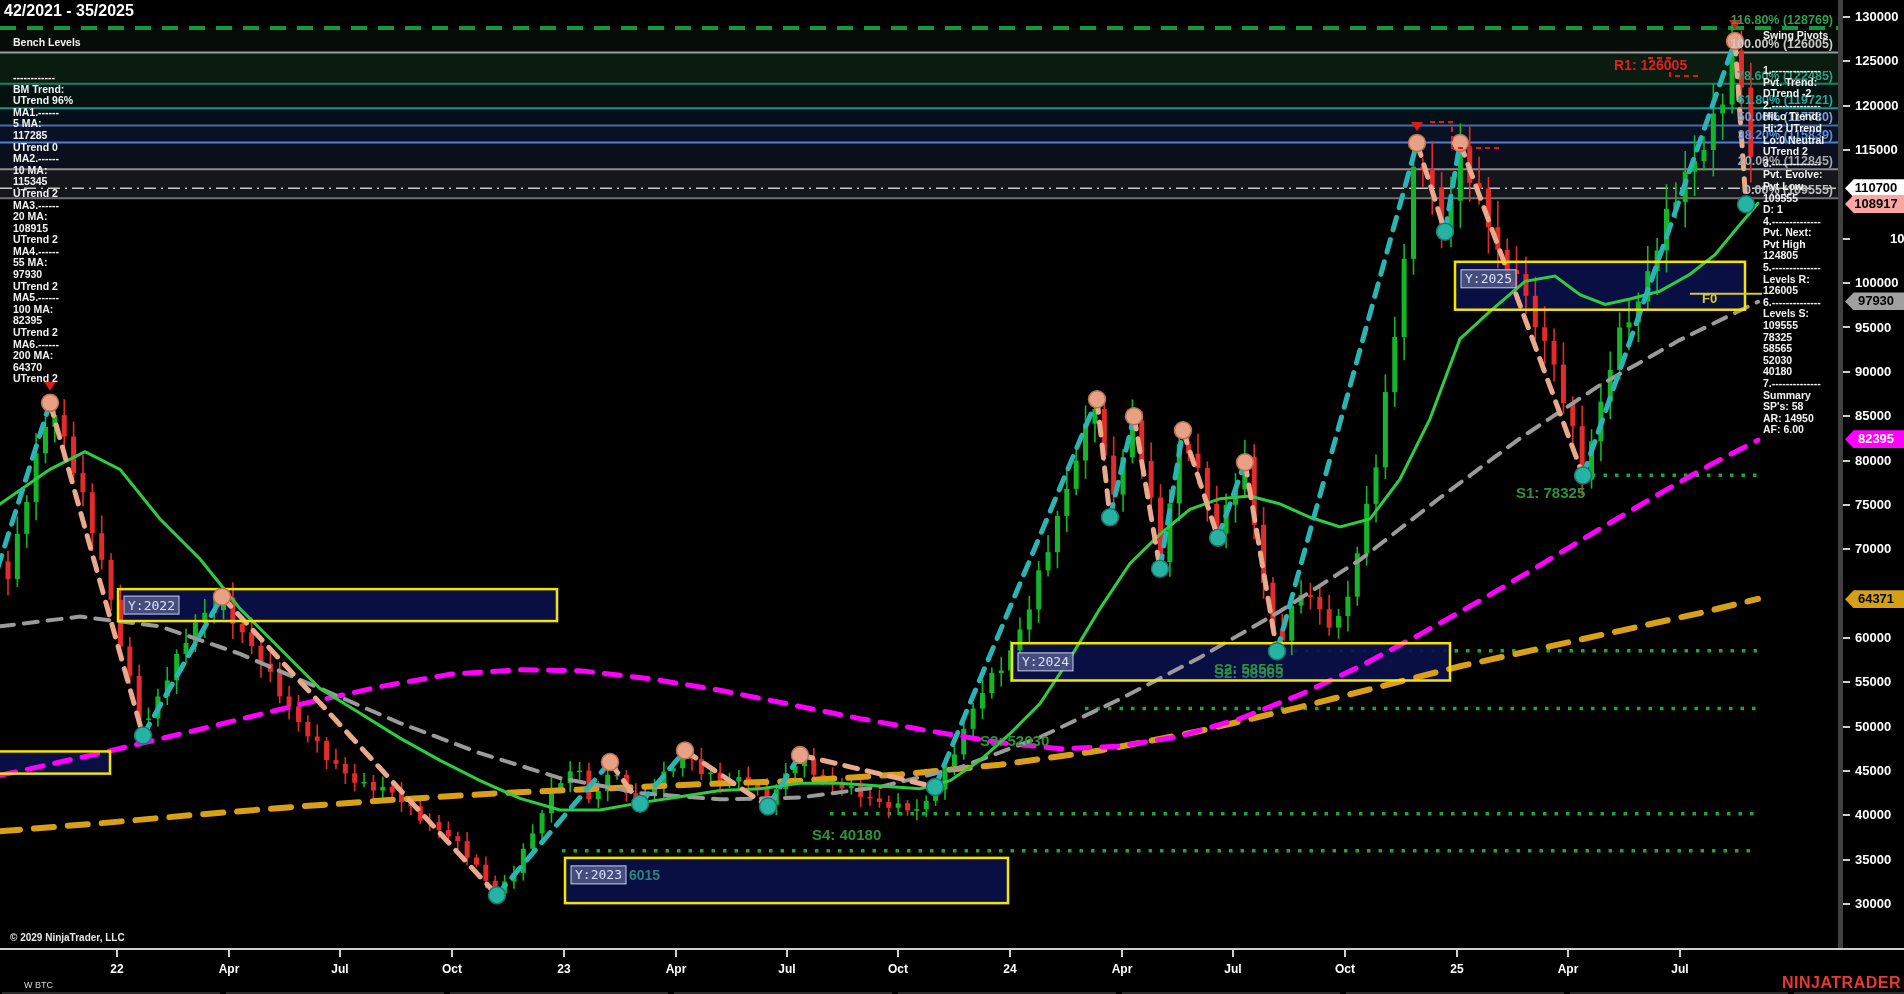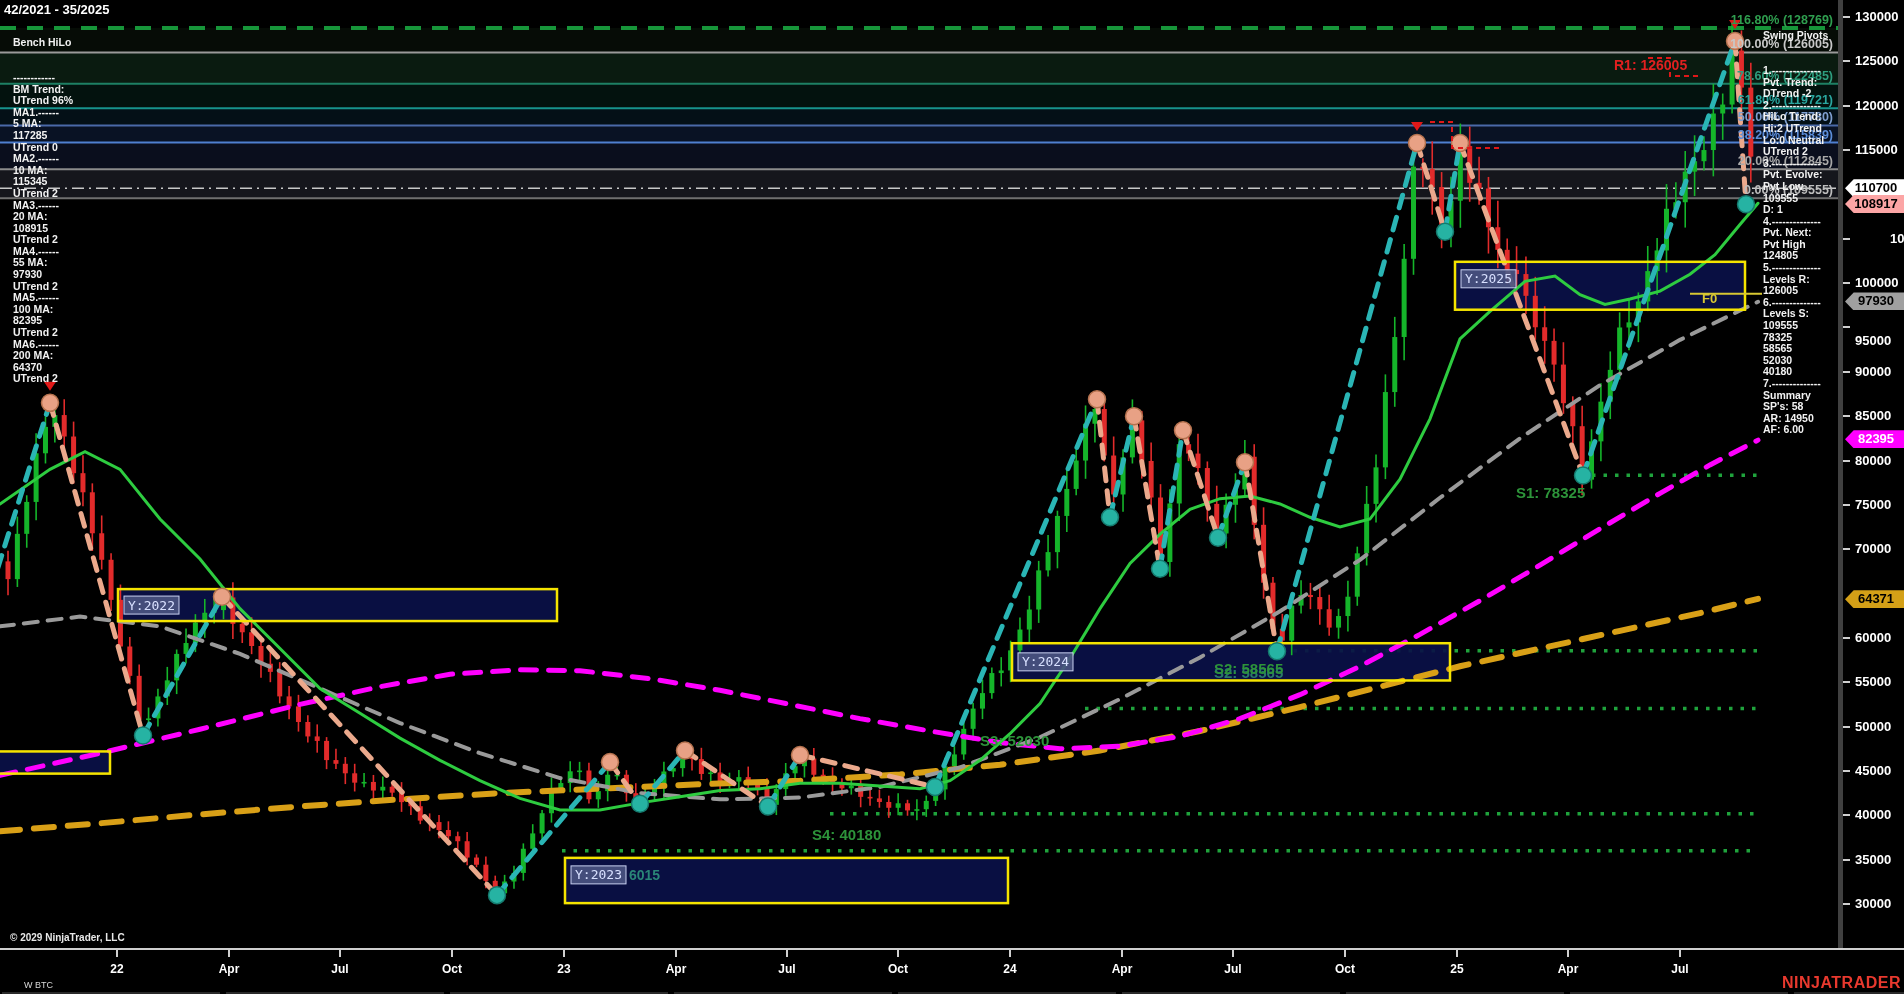--- a/index.html
+++ b/index.html
@@ -6,21 +6,21 @@
   #stage{position:relative;width:1904px;height:994px;background:#000;overflow:hidden;
          font-family:"Liberation Sans",sans-serif;}
   #plot{position:absolute;left:0;top:0;}
   
   .ind-panel{position:absolute;color:#f2f2f2;font-size:10.5px;font-weight:700;line-height:11.6px;
              white-space:pre;z-index:30;}
   #bench-panel{left:13px;top:14px;}
   #swing-panel{left:1763px;top:7px;}
   .p-title{font-weight:700;}
   
-  #range-label{position:absolute;left:4px;top:2px;color:#fff;font-size:13px;font-weight:700;z-index:31;}
+  #range-label{position:absolute;left:4px;top:2px;color:#fff;font-size:16px;font-weight:700;z-index:31;}
   
   #price-axis{position:absolute;left:1838px;top:0;width:66px;height:968px;background:#000;
               border-left:5px solid #404040;z-index:20;}
   .pa-tick{position:absolute;left:0;width:7px;height:2px;background:#cfcfcf;}
   .pa-label{position:absolute;left:12px;color:#fff;font-size:13px;font-weight:700;}
   .price-tag{position:absolute;left:2px;width:62px;height:18px;font-size:13px;font-weight:700;
              text-align:center;line-height:18px;z-index:22;
              clip-path:polygon(0 50%,14% 0,100% 0,100% 100%,14% 100%);}
   
   #time-axis{position:absolute;left:0;top:948px;width:1904px;height:46px;background:#000;
@@ -566,21 +566,21 @@
       <div class="pa-label" style="top: 53.35px;">125000</div>
       <div class="pa-tick" style="top: 104.7px;"></div>
       <div class="pa-label" style="top: 97.7px;">120000</div>
       <div class="pa-tick" style="top: 149.05px;"></div>
       <div class="pa-label" style="top: 142.05px;">115000</div>
       <div class="pa-tick" style="top: 237.75px;"></div>
       <div class="pa-label" style="top: 230.75px; margin-left: 35px;">105000</div>
       <div class="pa-tick" style="top: 282.1px;"></div>
       <div class="pa-label" style="top: 275.1px;">100000</div>
       <div class="pa-tick" style="top: 326.45px;"></div>
-      <div class="pa-label" style="top: 333px; text-align: right;">95000</div>
+      <div class="pa-label" style="top: 320px; text-align: right;">95000</div>
       <div class="pa-tick" style="top: 370.8px;"></div>
       <div class="pa-label" style="top: 363.8px;">90000</div>
       <div class="pa-tick" style="top: 415.15px;"></div>
       <div class="pa-label" style="top: 408.15px;">85000</div>
       <div class="pa-tick" style="top: 459.5px;"></div>
       <div class="pa-label" style="top: 452.5px;">80000</div>
       <div class="pa-tick" style="top: 503.85px;"></div>
       <div class="pa-label" style="top: 496.85px;">75000</div>
       <div class="pa-tick" style="top: 548.2px;"></div>
       <div class="pa-label" style="top: 541.2px;">70000</div>
@@ -643,21 +643,21 @@
       <div class="tab-seg" style="left: 898px; width: 218px;"></div>
       <div class="tab-seg" style="left: 1122px; width: 218px;"></div>
       <div class="tab-seg" style="left: 1346px; width: 218px;"></div>
       <div class="tab-seg" style="left: 1570px; width: 218px;"></div>
       <div class="tab-seg" style="left: 1794px; width: 218px;"></div>
     </div>
 
   <div id="range-label">42/2021 - 35/2025</div>
 
   <div id="bench-panel" class="ind-panel">
-    <div class="p-title">Bench HiLo</div>
+    <div class="p-title">Bench Levels</div>
     <div id="bench-lines"><div class="pl">------------</div><div class="pl">BM Trend:</div><div class="pl">UTrend 96%</div><div class="pl">MA1.------</div><div class="pl">5 MA:</div><div class="pl">117285</div><div class="pl">UTrend 0</div><div class="pl">MA2.------</div><div class="pl">10 MA:</div><div class="pl">115345</div><div class="pl">UTrend 2</div><div class="pl">MA3.------</div><div class="pl">20 MA:</div><div class="pl">108915</div><div class="pl">UTrend 2</div><div class="pl">MA4.------</div><div class="pl">55 MA:</div><div class="pl">97930</div><div class="pl">UTrend 2</div><div class="pl">MA5.------</div><div class="pl">100 MA:</div><div class="pl">82395</div><div class="pl">UTrend 2</div><div class="pl">MA6.------</div><div class="pl">200 MA:</div><div class="pl">64370</div><div class="pl">UTrend 2</div></div>
   </div>
 
   <div id="swing-panel" class="ind-panel">
     <div class="p-title">Swing Pivots</div>
     <div id="swing-lines"><div class="pl">1.--------------</div><div class="pl">Pvt. Trend:</div><div class="pl">DTrend -2</div><div class="pl">2.--------------</div><div class="pl">HiLo Trend:</div><div class="pl">Hi:2 UTrend</div><div class="pl">Lo:0 Neutral</div><div class="pl">UTrend 2</div><div class="pl">3.--------------</div><div class="pl">Pvt. Evolve:</div><div class="pl">Pvt Low</div><div class="pl">109555</div><div class="pl">D: 1</div><div class="pl">4.--------------</div><div class="pl">Pvt. Next:</div><div class="pl">Pvt High</div><div class="pl">124805</div><div class="pl">5.--------------</div><div class="pl">Levels R:</div><div class="pl">126005</div><div class="pl">6.--------------</div><div class="pl">Levels S:</div><div class="pl">109555</div><div class="pl">78325</div><div class="pl">58565</div><div class="pl">52030</div><div class="pl">40180</div><div class="pl">7.--------------</div><div class="pl">Summary</div><div class="pl">SP's: 58</div><div class="pl">AR: 14950</div><div class="pl">AF: 6.00</div></div>
   </div>
 
   <div id="chart-copyright">© 2029 NinjaTrader, LLC</div>
   <div id="watermark">NINJATRADER</div>

